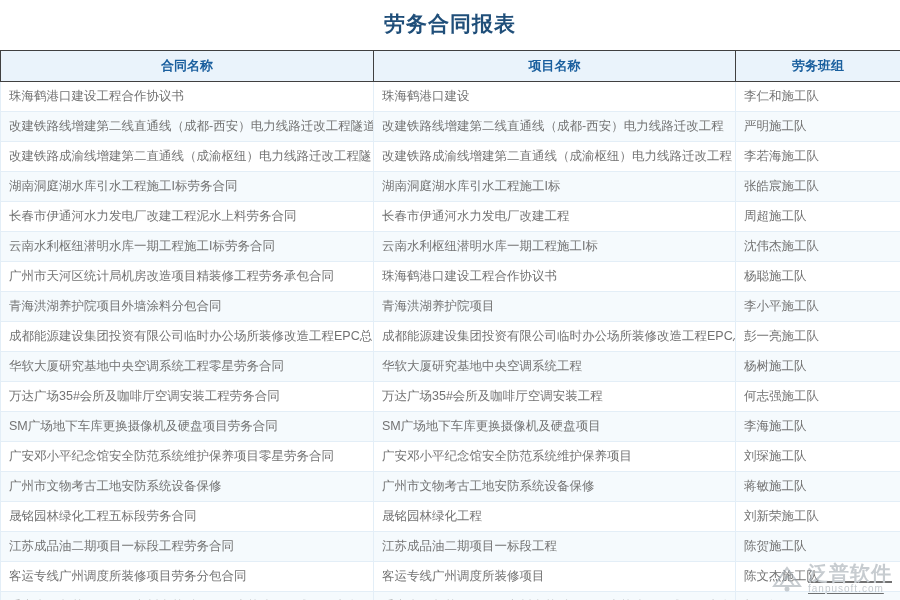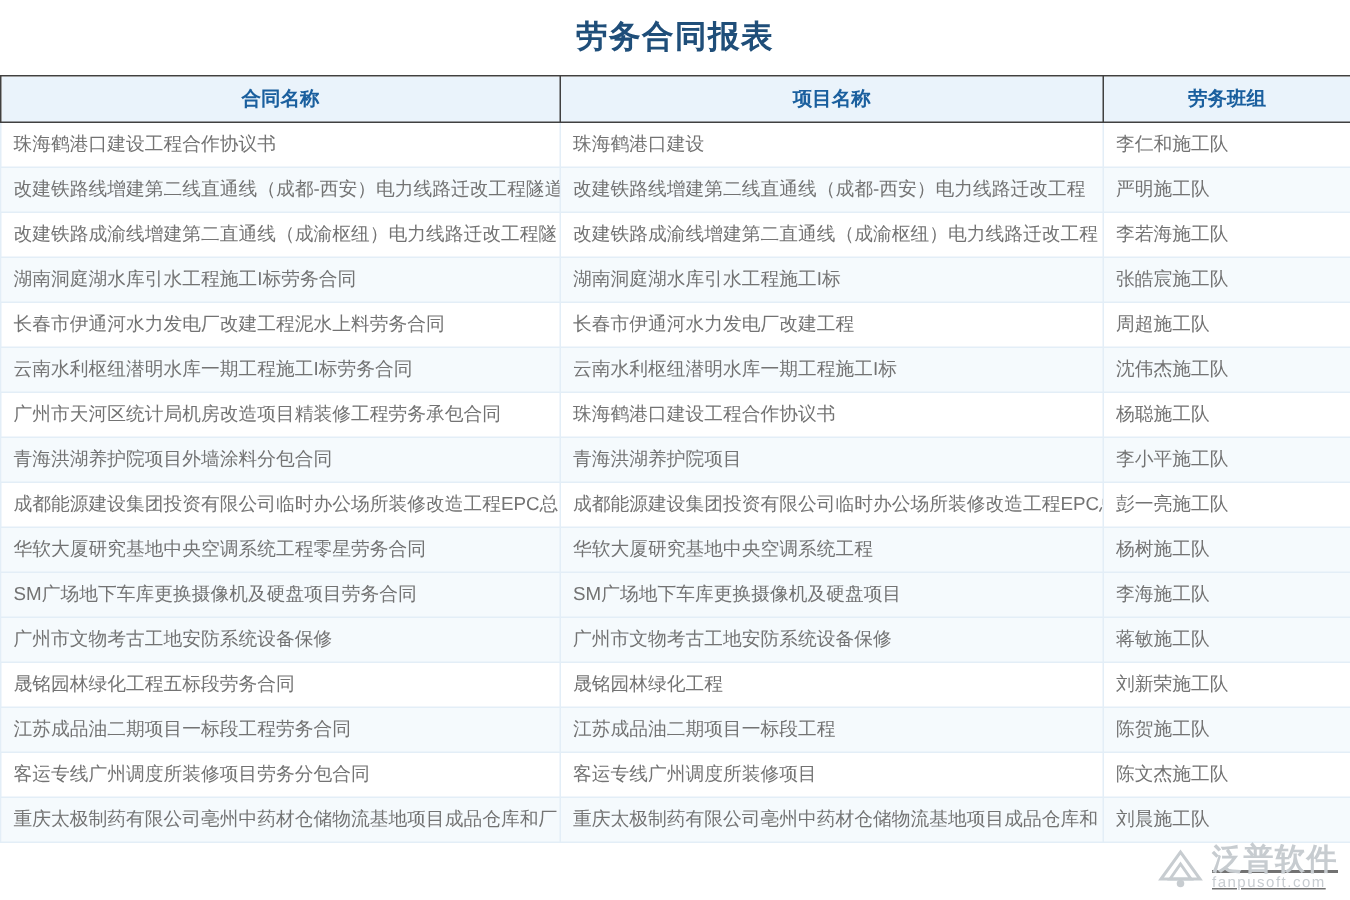--- a/index.html
+++ b/index.html
@@ -163,24 +163,34 @@
       <tr class="row-even">
         <td>成都能源建设集团投资有限公司临时办公场所装修改造工程EPC总</td>
         <td>成都能源建设集团投资有限公司临时办公场所装修改造工程EPC总</td>
         <td>彭一亮施工队</td>
       </tr>
       <tr class="row-odd">
         <td>华软大厦研究基地中央空调系统工程零星劳务合同</td>
         <td>华软大厦研究基地中央空调系统工程</td>
         <td>杨树施工队</td>
       </tr>
+      <tr class="row-even">
+        <td>万达广场35#会所及咖啡厅空调安装工程劳务合同</td>
+        <td>万达广场35#会所及咖啡厅空调安装工程</td>
+        <td>何志强施工队</td>
+      </tr>
       <tr class="row-odd">
         <td>SM广场地下车库更换摄像机及硬盘项目劳务合同</td>
         <td>SM广场地下车库更换摄像机及硬盘项目</td>
         <td>李海施工队</td>
+      </tr>
+      <tr class="row-even">
+        <td>广安邓小平纪念馆安全防范系统维护保养项目零星劳务合同</td>
+        <td>广安邓小平纪念馆安全防范系统维护保养项目</td>
+        <td>刘琛施工队</td>
       </tr>
       <tr class="row-odd">
         <td>广州市文物考古工地安防系统设备保修</td>
         <td>广州市文物考古工地安防系统设备保修</td>
         <td>蒋敏施工队</td>
       </tr>
       <tr class="row-even">
         <td>晟铭园林绿化工程五标段劳务合同</td>
         <td>晟铭园林绿化工程</td>
         <td>刘新荣施工队</td>

